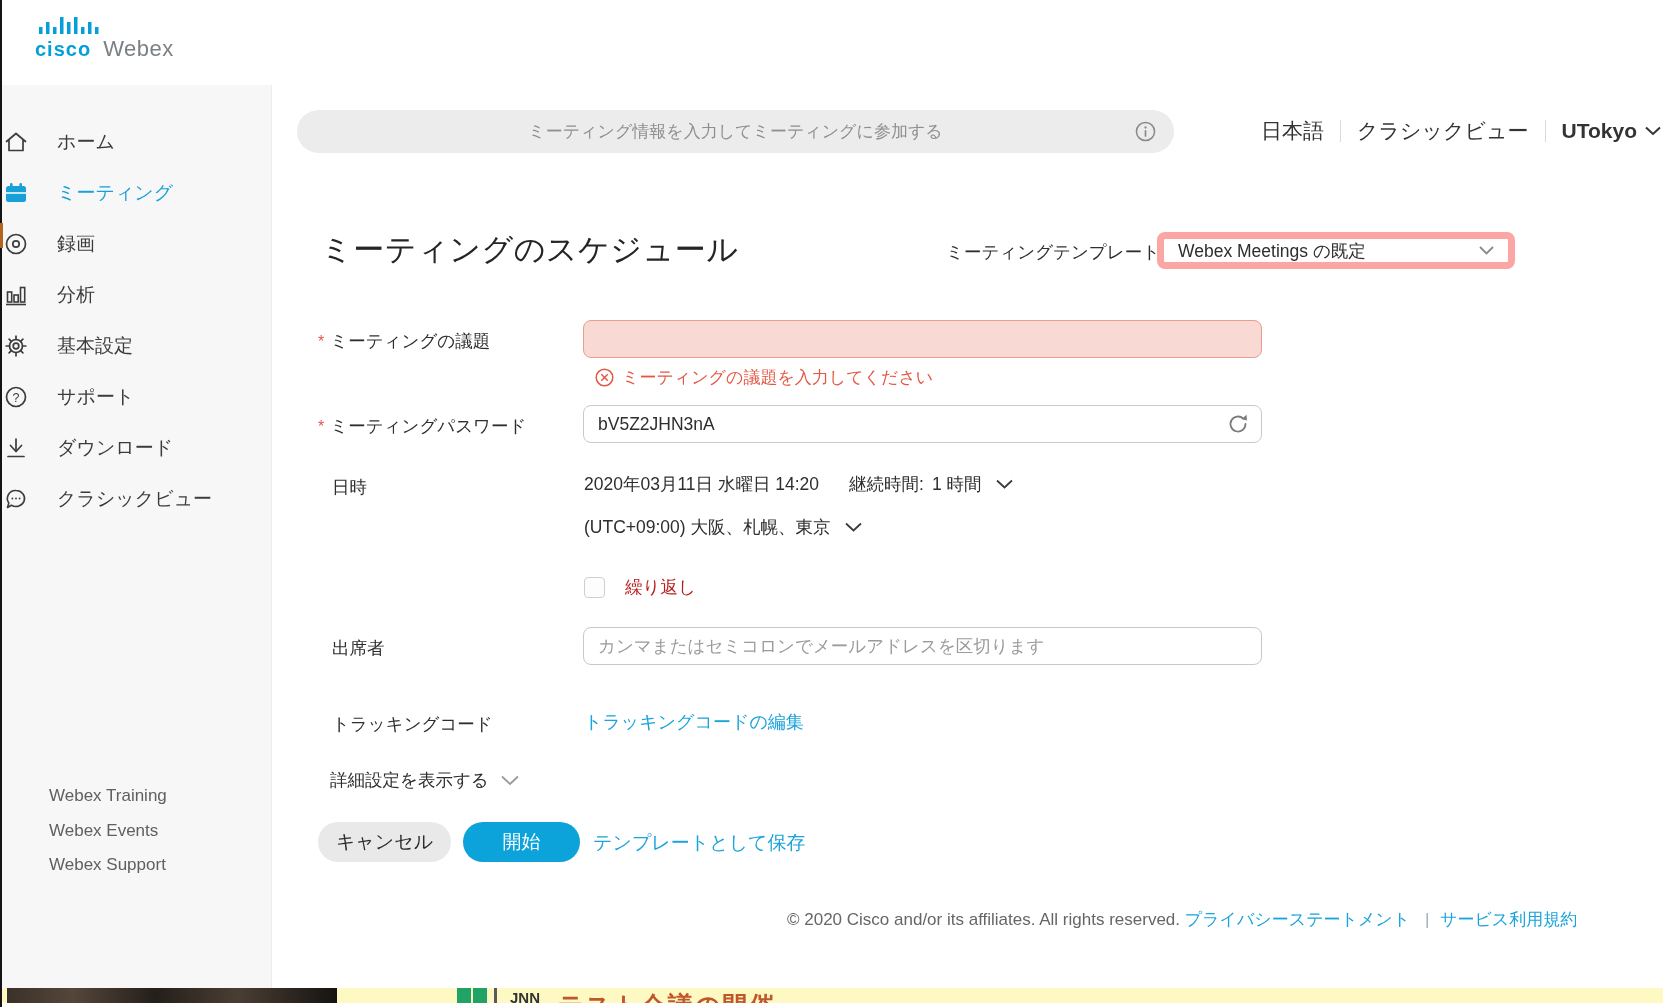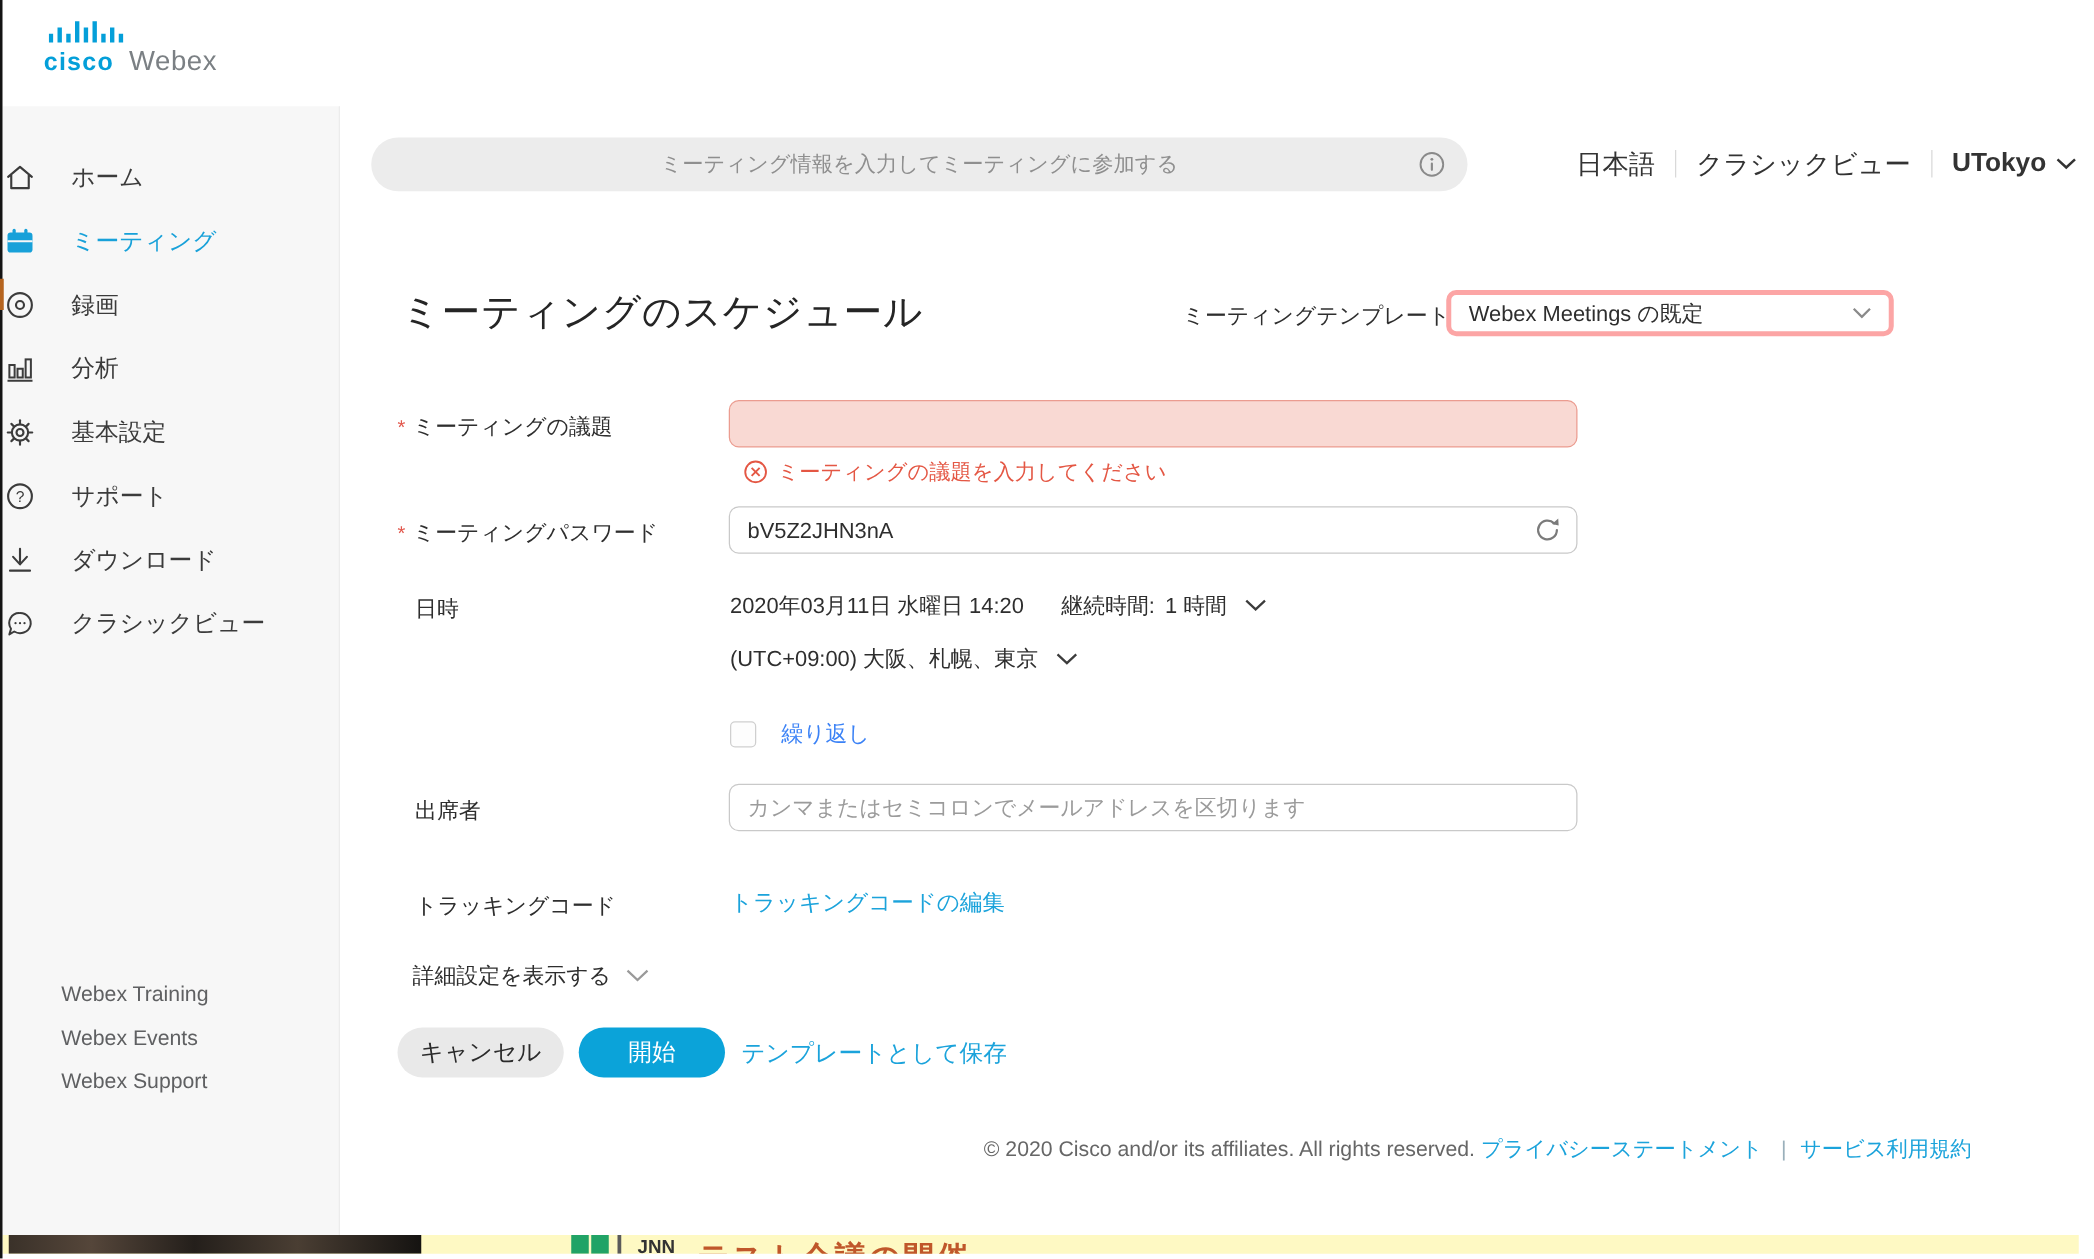--- a/index.html
+++ b/index.html
@@ -48,21 +48,21 @@
   .nav-icon { width:28px; height:28px; display:flex; align-items:center; justify-content:center; }
   .sidebar-links { position:absolute; left:47px; top:694px; }
   .sidebar-link { font-size:17px; color:#5f6062; line-height:34.5px; cursor:pointer; white-space:nowrap; }
 
   
   .page-title { position:absolute; left:321px; top:229px; font-size:31px; color:#252525; letter-spacing:0.5px; }
 
   .template-label { position:absolute; left:946px; top:240px; font-size:17.5px; color:#2e2e2e; }
   .template-select {
     position:absolute; left:1157px; top:232px; width:358px; height:37px;
-    border:4px solid #fca5a5; border-radius:8px; background:#fff;
+    border:7px solid #fca5a5; border-radius:8px; background:#fff;
     display:flex; align-items:center; padding:0 14px; cursor:pointer;
   }
   .template-select .sel-text { font-size:17.5px; color:#2e2e2e; flex:1; }
 
   .lbl { position:absolute; font-size:17.5px; color:#2e2e2e; white-space:nowrap; }
   .req { color:#e2574c; margin-right:6px; font-size:16px; }
 
   .field-input {
     position:absolute; left:583px; width:679px; height:38px;
     border:1px solid #c9c9c9; border-radius:8px; background:#fff;
@@ -78,21 +78,21 @@
   .password-wrap { position:absolute; left:583px; top:405px; width:679px; height:38px; }
   .password-wrap .field-input { position:absolute; left:0; top:0; width:679px; }
   .refresh-icon { position:absolute; right:13px; top:8px; width:22px; height:22px; cursor:pointer; }
 
   .dt-line { position:absolute; left:584px; font-size:17.5px; color:#2e2e2e; display:flex; align-items:center; gap:8px; cursor:pointer; }
   .dt-gap { display:inline-block; width:14px; }
   .chev { display:inline-block; margin-left:6px; }
 
   .checkbox-row { position:absolute; left:584px; top:575px; display:flex; align-items:center; gap:20px; }
   .checkbox { width:21px; height:21px; border:1px solid #cfcfcf; border-radius:4px; background:#fdfdfd; cursor:pointer; }
-  .checkbox-label { font-size:17.5px; color:#3b82f6; }
+  .checkbox-label { font-size:17.5px; color:#b91c1c; }
 
   .link { color:#1ba3db; cursor:pointer; }
   .tracking-link { position:absolute; left:584px; top:710px; font-size:18px; }
 
   .advanced-row { position:absolute; left:330px; top:768px; display:flex; align-items:center; gap:12px; cursor:pointer; }
   .advanced-text { font-size:17.5px; color:#2e2e2e; }
 
   .btn { position:absolute; top:822px; height:40px; border:none; border-radius:20px; font-size:19px; cursor:pointer; font-family:"Liberation Sans", sans-serif; }
   .btn-cancel { left:318px; width:133px; background:#e9e9e9; color:#2b2b2b; }
   .btn-start { left:463px; width:117px; background:#0ba3d9; color:#fff; }

